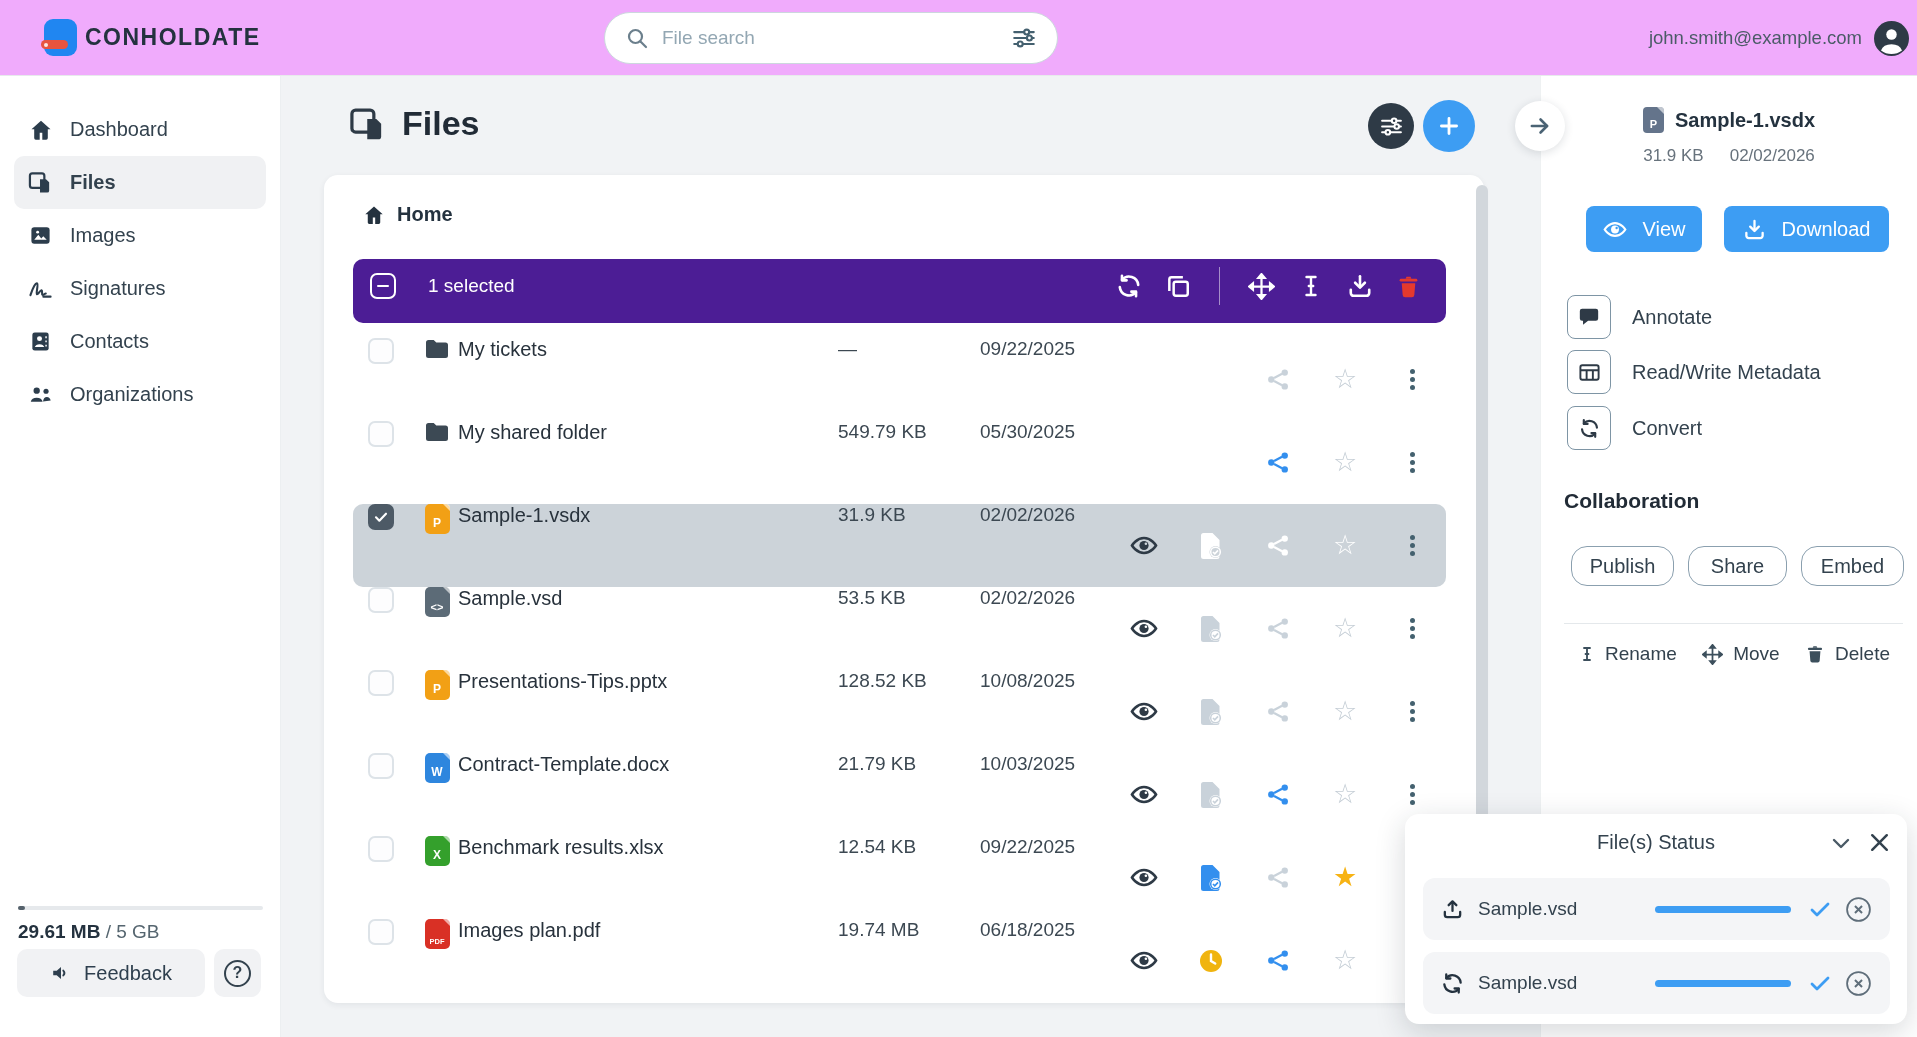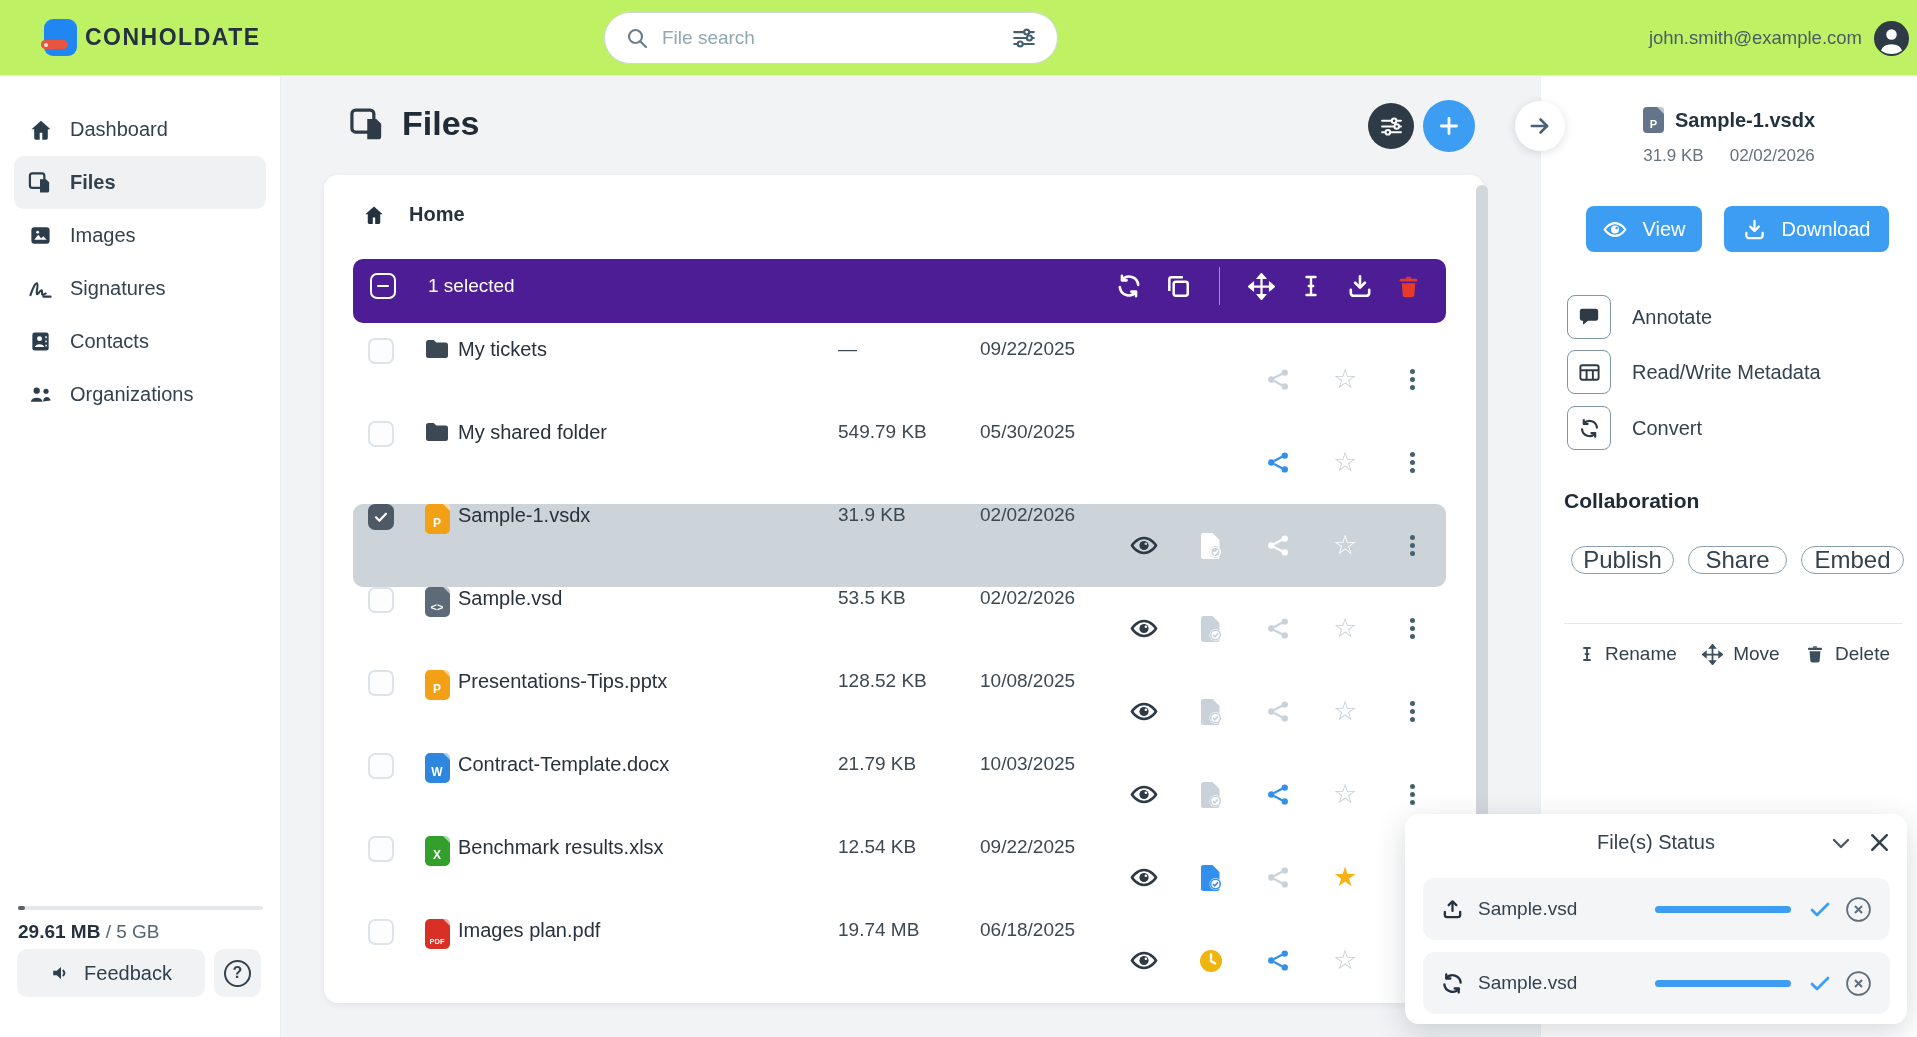--- a/index.html
+++ b/index.html
@@ -1,21 +1,21 @@
 <!DOCTYPE html>
 <html><head>
 <meta charset="utf-8">
 <style>
   *{box-sizing:border-box;margin:0;padding:0}
   html,body{width:1917px;height:1037px;overflow:hidden}
   body{font-family:"Liberation Sans",sans-serif;background:#f1f3f5;color:#24323f;position:relative}
   svg{display:block}
 
   
-  .header{position:absolute;top:0;left:0;width:1917px;height:76px;background:#bef264;border-bottom:1px solid #e7eaec;z-index:5}
+  .header{position:absolute;top:0;left:0;width:1917px;height:76px;background:#f0abfc;border-bottom:1px solid #e7eaec;z-index:5}
   .logo{position:absolute;left:44px;top:19px;display:flex;align-items:center;gap:8px}
   .logo-ic{width:33px;height:37px;background:#2086f1;border-radius:9px;position:relative;flex:0 0 auto}
   .logo-pill{position:absolute;left:-3px;bottom:7px;width:27px;height:9px;background:#e8543f;border-radius:5px}
   .logo-pill::before{content:"";position:absolute;left:3px;top:2.5px;width:4px;height:4px;border-radius:50%;background:#fbe6e1}
   .logo-text{font-size:23px;font-weight:700;letter-spacing:1.5px;color:#24323f}
   .search{position:absolute;left:604px;top:12px;width:454px;height:52px;border:1.5px solid #ccd7de;border-radius:27px;display:flex;align-items:center;padding:0 20px;gap:13px;background:#fff}
   .search input{border:none;outline:none;flex:1;font-size:19px;font-family:inherit;color:#3c4852;background:transparent}
   .search input::placeholder{color:#93a7b3}
   .user{position:absolute;right:8px;top:0;height:76px;display:flex;align-items:center;gap:12px}
   .user-email{font-size:18.5px;color:#4b5b67}
@@ -38,21 +38,21 @@
   .qmark{width:27px;height:27px;border:2px solid #33424e;border-radius:50%;display:flex;align-items:center;justify-content:center;font-size:16px;font-weight:700;color:#33424e}
 
   
   .main{position:absolute;top:76px;left:281px;width:1259px;bottom:0}
   .pagetitle{position:absolute;top:28px;left:68px;display:flex;align-items:center;gap:15px}
   .pagetitle h1{font-size:34px;font-weight:600;color:#212b36}
   .filter-btn{position:absolute;top:27px;left:1087px;width:46px;height:46px;border-radius:50%;background:#2e3a46;display:flex;align-items:center;justify-content:center;color:#fff;cursor:pointer}
   .plus-btn{position:absolute;top:24px;left:1142px;width:52px;height:52px;border-radius:50%;background:#3d9df3;display:flex;align-items:center;justify-content:center;cursor:pointer}
   .arrow-btn{position:absolute;top:25px;right:-25px;width:50px;height:50px;border-radius:50%;background:#fff;box-shadow:0 2px 10px rgba(25,40,55,.14);display:flex;align-items:center;justify-content:center;color:#4a6374;cursor:pointer;z-index:6}
   .card{position:absolute;left:43px;top:99px;width:1160px;height:828px;background:#fff;border-radius:14px;box-shadow:0 2px 6px rgba(35,45,55,.07)}
-  .home-row{position:absolute;top:28px;left:39px;display:flex;align-items:center;gap:24px;font-size:20px;font-weight:700;color:#24323f}
+  .home-row{position:absolute;top:28px;left:39px;display:flex;align-items:center;gap:12px;font-size:20px;font-weight:700;color:#24323f}
   .vscroll{position:absolute;left:1152px;top:10px;width:12px;height:812px;background:#d2d7dc;border-radius:6px;cursor:pointer}
 
   .seltoolbar{position:absolute;top:84px;left:29px;width:1093px;height:64px;background:#4c1d95;border-radius:10px;display:flex;align-items:center;color:#fff;padding:0 24px 10px 17px}
   .tb-cbx{width:26px;height:26px;border:2.5px solid #fff;border-radius:7px;display:flex;align-items:center;justify-content:center;cursor:pointer}
   .tb-cbx i{display:block;width:12px;height:2.5px;background:#fff;border-radius:2px}
   .tb-label{margin-left:32px;font-size:19px}
   .tb-icons{margin-left:auto;display:flex;align-items:center;gap:22px}
   .tb-ic{width:27px;height:27px;display:flex;align-items:center;justify-content:center;color:#fff;cursor:pointer}
   .tb-div{width:1px;height:38px;background:rgba(255,255,255,.5);margin:0 6px}
   .tb-ic.red{color:#e5392d}
@@ -84,21 +84,21 @@
   .fileheader .ficon{width:21px;height:26px;font-size:11px;padding-bottom:3px;border-radius:4px}
   .filemeta{position:absolute;top:70px;left:0;right:0;display:flex;justify-content:center;gap:26px;font-size:17px;color:#67727c}
   .btn{display:flex;align-items:center;justify-content:center;gap:16px;background:#3d9df3;color:#fff;border-radius:8px;font-size:20px;cursor:pointer}
   .btn-view{position:absolute;left:45px;top:130px;width:116px;height:46px}
   .btn-download{position:absolute;left:183px;top:130px;width:165px;height:46px}
   .paction{position:absolute;left:26px;display:flex;align-items:center;gap:21px;cursor:pointer}
   .paction .sq{width:44px;height:44px;border:1px solid #7e95a5;border-radius:8px;display:flex;align-items:center;justify-content:center;color:#2e3a46}
   .paction .plabel{font-size:20px;color:#33424e}
   .collab-title{position:absolute;left:23px;top:413px;font-size:21px;font-weight:700;color:#212b36}
   .collab-btns{position:absolute;left:30px;top:470px;display:flex;gap:14px}
-  .obtn{height:28px;border:1px solid #8ba0af;border-radius:16px;display:flex;align-items:center;justify-content:center;font-size:24px;color:#33424e;cursor:pointer}
+  .obtn{height:40px;border:1px solid #8ba0af;border-radius:16px;display:flex;align-items:center;justify-content:center;font-size:20px;color:#33424e;cursor:pointer}
   .obtn.w1{width:103px}.obtn.w2{width:99px}.obtn.w3{width:103px}
   .pdivider{position:absolute;left:23px;right:14px;top:547px;height:1px;background:#e4e8eb}
   .fileops{position:absolute;left:38px;right:27px;top:558px;height:40px;display:flex;justify-content:space-between;align-items:center}
   .fop{display:flex;align-items:center;gap:10px;font-size:19px;color:#33424e;cursor:pointer}
   .fop .fop-ic{color:#3c4f5c}
 
   
   .statuspanel{position:absolute;left:1405px;top:814px;width:502px;height:210px;background:#fff;border-radius:14px;box-shadow:0 8px 30px rgba(30,40,50,.18);z-index:10}
   .sp-header{position:relative;height:56px;display:flex;align-items:center;justify-content:center;font-size:20px;color:#33424e}
   .sp-chevron{position:absolute;right:54px;top:17px;color:#4a5a66;cursor:pointer}

